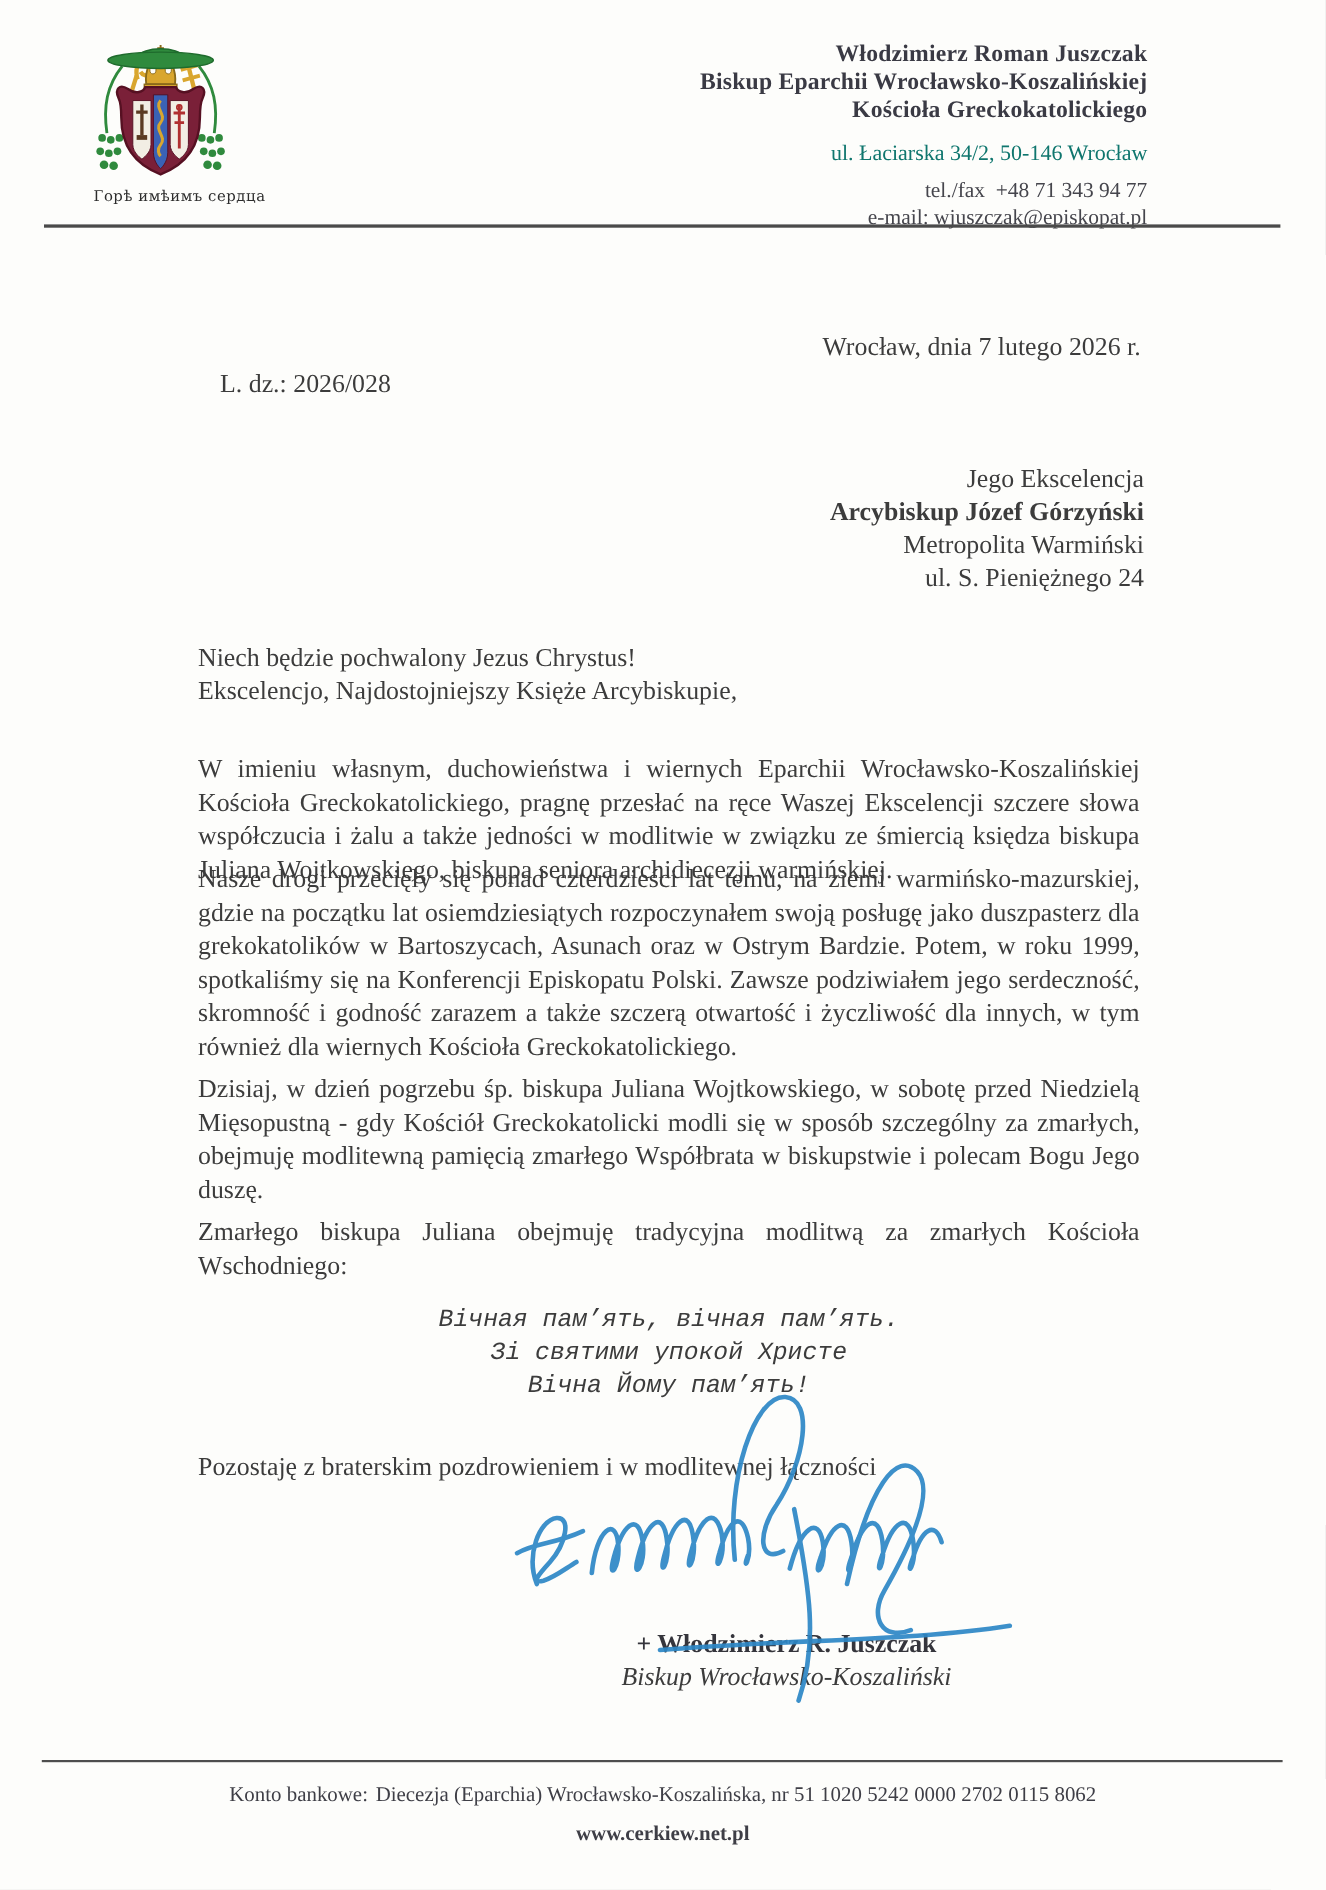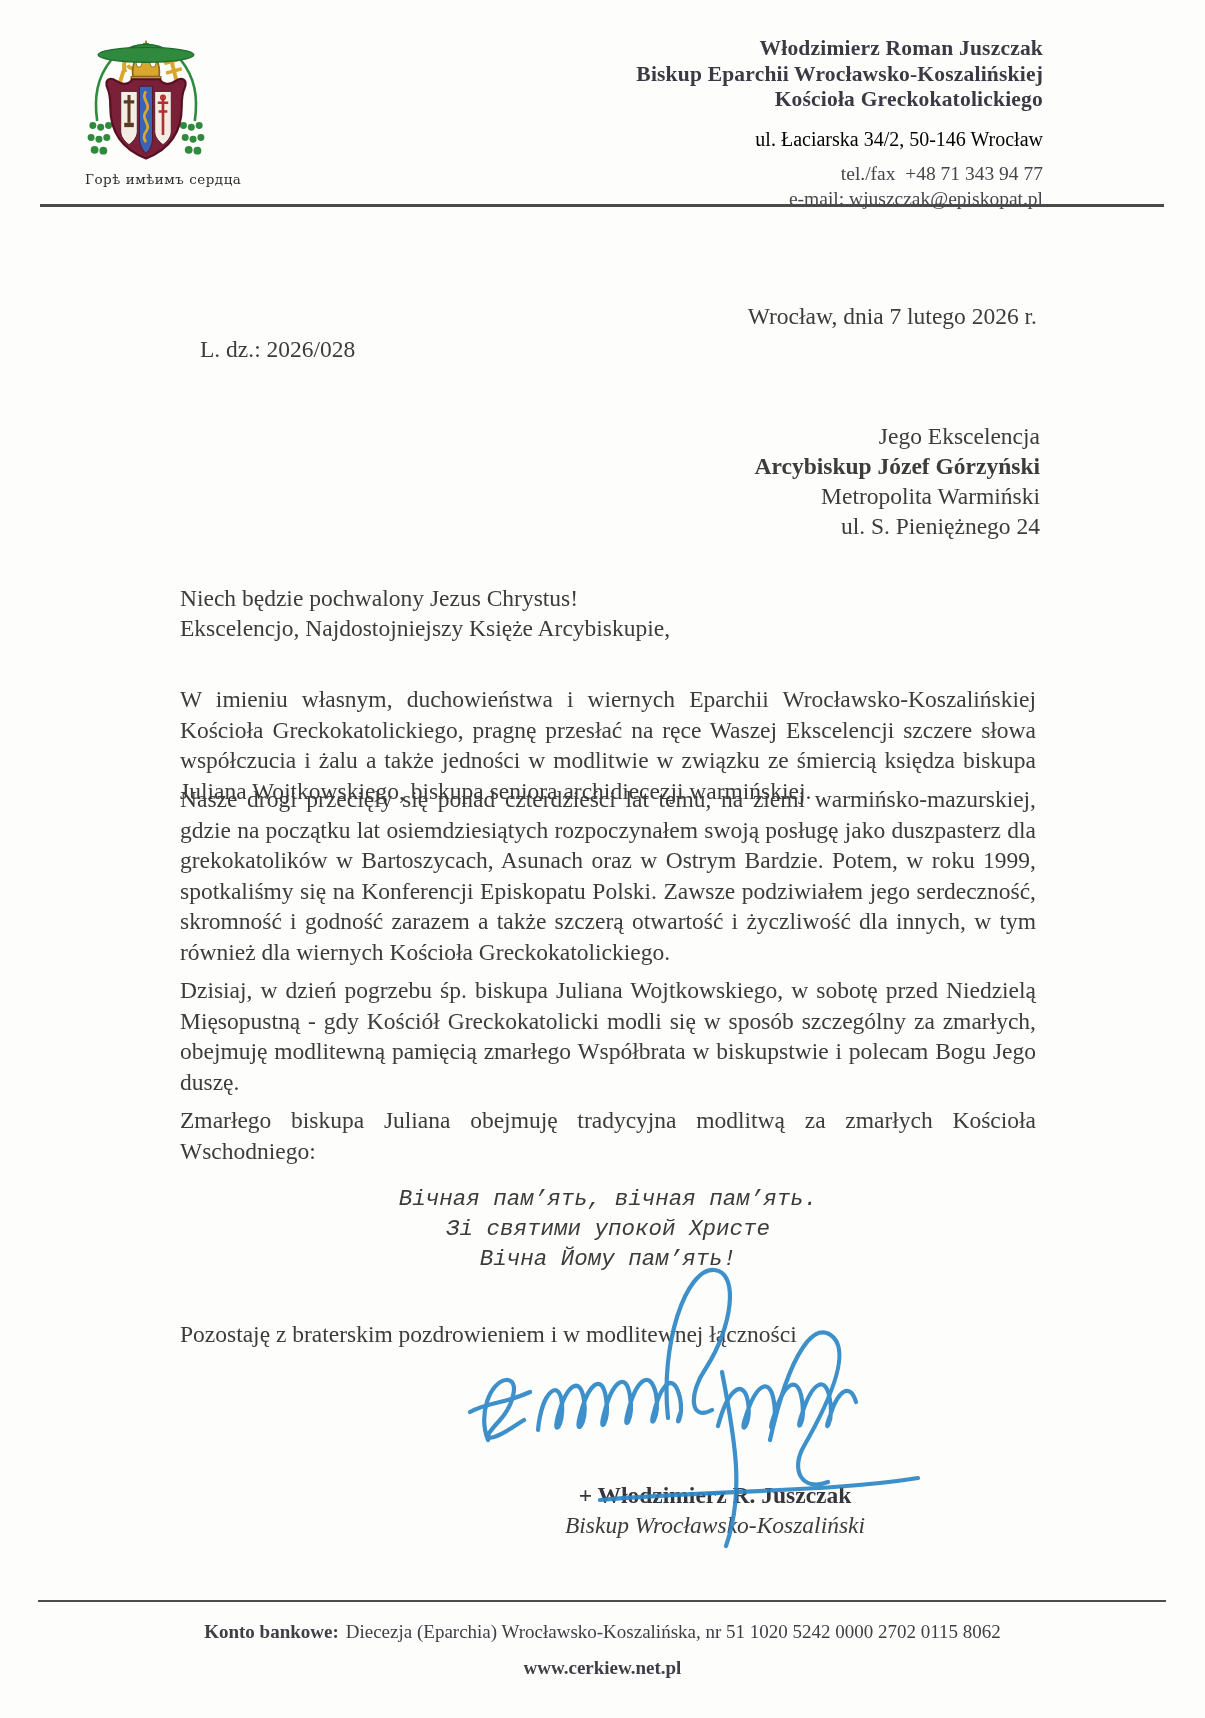--- a/index.html
+++ b/index.html
@@ -7,21 +7,21 @@
     position:relative;width:1205px;height:1718px;background:#fdfdfb;
     font-family:"Liberation Serif","DejaVu Serif",serif;color:#3c3c3c;
     overflow:hidden;margin:0 auto;
   }
   
   .crest{position:absolute;left:85px;top:34px;width:122px;text-align:center;}
   .crest svg{display:block;margin:0 auto;}
   .motto{font-family:"DejaVu Serif",serif;font-size:13.5px;letter-spacing:.5px;color:#2c2c2c;margin-top:3px;white-space:nowrap;}
   .lh-text{position:absolute;top:36px;right:162px;text-align:right;}
   .lh-bold{font-weight:bold;font-size:21.5px;line-height:25.5px;color:#3a3a44;letter-spacing:.2px;}
-  .lh-addr{font-size:20px;margin-top:15px;color:#000000;}
+  .lh-addr{font-size:20px;margin-top:15px;color:#0f766e;}
   .lh-tel{font-size:19.5px;margin-top:12px;color:#45454c;white-space:pre;}
   .lh-email{font-size:19.5px;margin-top:3px;color:#45454c;text-decoration:underline;}
   .header-rule{position:absolute;top:204px;left:40px;width:1124px;border-top:3px solid #4a4a4a;}
   
   .date-line{position:absolute;top:303px;right:168px;font-size:23.5px;}
   .ref-line{position:absolute;top:336px;left:200px;font-size:23.5px;}
   
   .recipient{position:absolute;top:421px;right:165px;text-align:right;font-size:23.5px;line-height:30px;}
   .recipient .bold{font-weight:bold;}
   
@@ -31,21 +31,21 @@
   .prayer{position:absolute;top:1184px;left:180px;width:856px;text-align:center;font-style:italic;font-size:22.5px;line-height:30px;font-family:Liberation Mono, monospace;}
   .closing{position:absolute;top:1321px;left:180px;font-size:23.5px;}
   
   .sig-block{position:absolute;top:1350px;left:480px;width:470px;text-align:center;}
   .sig-scrawl{position:absolute;top:-96px;left:-35px;pointer-events:none;}
   .sig-name{padding-top:130px;font-weight:bold;font-size:23.5px;line-height:30px;color:#35353c;}
   .sig-title{font-style:italic;font-size:23.5px;line-height:30px;}
   
   .footer-rule{position:absolute;top:1600px;left:38px;width:1128px;border-top:2.5px solid #4e4e4e;}
   .bank-line{position:absolute;top:1621px;left:0;width:100%;text-align:center;font-size:19px;color:#3e3e46;}
-  .bank-label{font-weight:bold;margin-right:7px;margin-top:13px;}
+  .bank-label{font-weight:normal;margin-right:7px;margin-top:13px;}
   .website{position:absolute;top:1657px;left:0;width:100%;text-align:center;font-size:19px;font-weight:bold;color:#3e3e46;}
 </style>
 </head>
 <body>
 
 <div class="page">
 
   <div class="crest">
     <svg width="122" height="134" viewBox="0 0 140 150">
 

